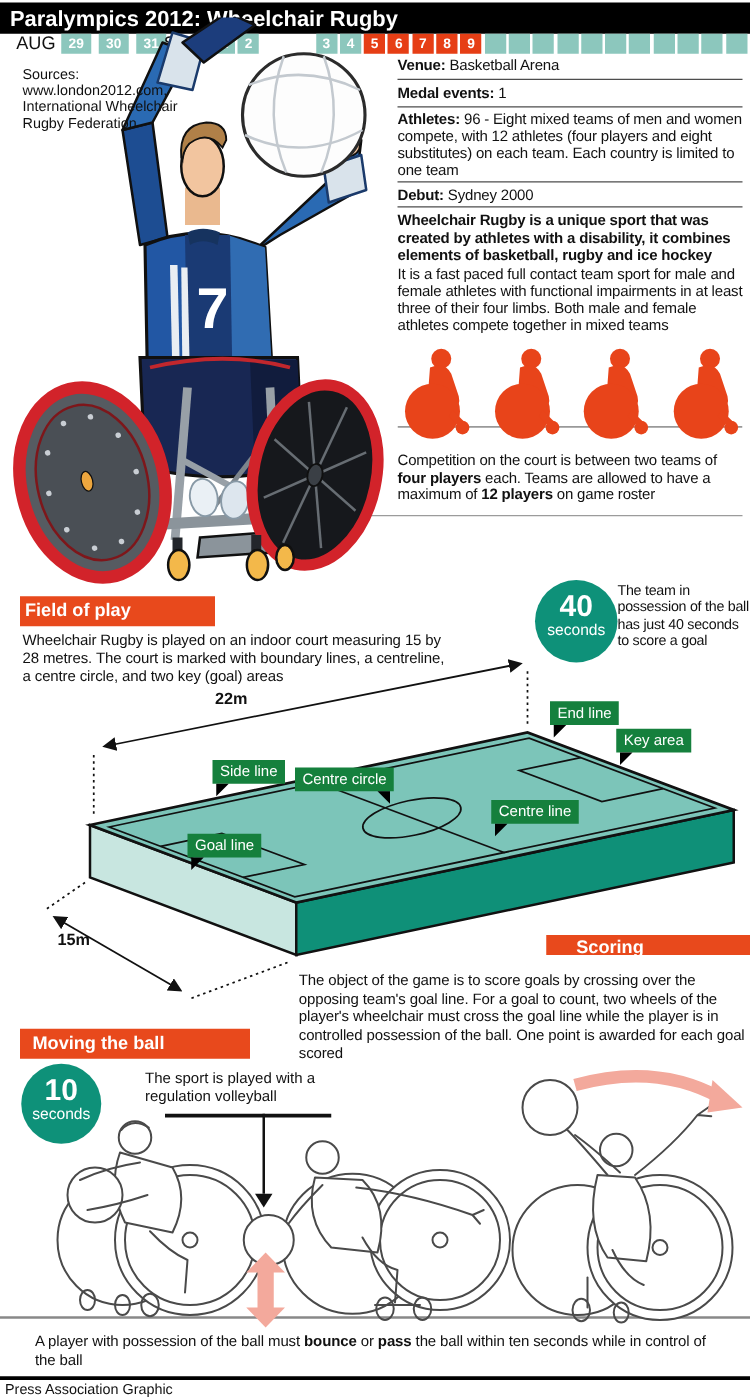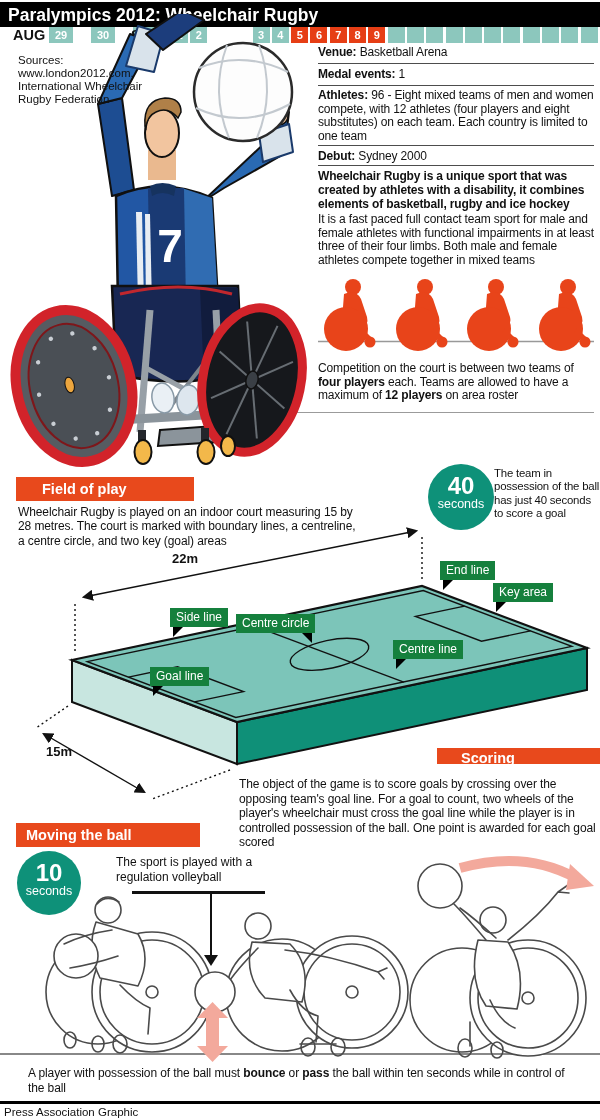--- a/index.html
+++ b/index.html
@@ -5,24 +5,24 @@
   html,body{margin:0;padding:0;background:#fff}
   .stage{position:relative;width:600px;height:1120px;background:#fff;overflow:hidden;
          font-family:"Liberation Sans","DejaVu Sans",sans-serif;color:#111}
   .abs{position:absolute}
 
   
   .titlebar{position:absolute;left:0;top:2px;width:600px;height:25px;background:#000}
   .titlebar h1{margin:0;padding:2px 0 0 8px;font-size:17.5px;line-height:22px;color:#fff;font-weight:bold}
 
   
-  .cal-month{position:absolute;top:27px;font-size:14.5px;font-weight:bold;line-height:17px}
+  .cal-month{position:absolute;top:27px;font-size:14.5px;font-weight:normal;line-height:17px}
   #aug-label{left:13px}#sep-label{left:131px}
   .cal-cells{position:absolute;top:27px;display:flex;gap:2.3px}
-  #aug-cells{left:49px;gap:18px}
+  #aug-cells{left:49px;gap:6px}
   #sep-cells{left:171px}
   .cal-cell{width:17px;height:16px;background:#8cc7bd;color:#fff;font-size:11px;font-weight:bold;
             text-align:center;line-height:16px;flex:0 0 auto}
   #aug-cells .cal-cell{width:24px}
   #sep-cells .cal-cell:nth-child(3){margin-left:43px}
   #sep-cells .cal-cell:nth-child(n+5):nth-child(-n+9){background:#e63e15}
 
   
   .sources{position:absolute;left:18px;top:54px;font-size:11.5px;line-height:13px;z-index:6}
 
@@ -38,21 +38,21 @@
   #row-para2{top:169px}
   .comp-para{position:absolute;left:318px;top:362px;width:276px;font-size:12px;line-height:13.5px;letter-spacing:-0.15px}
   .grey-line{position:absolute;background:#9b9b9b;height:1px}
   #line-413{left:280px;top:412px;width:314px}
 
   
   #icon-row{position:absolute;left:318px;top:278px}
 
   
   .sec-header{position:absolute;background:#e8491c;color:#fff;font-size:14.5px;font-weight:bold}
-  #fop-header{left:16px;top:477px;width:152px;height:24px;line-height:24px;padding-left:26px}
+  #fop-header{left:16px;top:477px;width:152px;height:24px;line-height:24px;padding-left:4px}
   #scoring-header{left:437px;top:748px;width:150px;height:16px;line-height:20px;padding-left:24px}
   #moving-header{left:16px;top:823px;width:174px;height:24px;line-height:24px;padding-left:10px}
 
   .body-para{position:absolute;font-size:12px;line-height:14.4px;letter-spacing:-0.1px}
   #fop-para{left:18px;top:505px;width:344px}
   #scoring-para{left:239px;top:777px;width:360px;line-height:14.6px}
   #caption-para{left:28px;top:1066px;width:540px;line-height:14.8px}
 
   
   .badge{position:absolute;background:#0e9179;border-radius:50%;color:#fff;text-align:center;z-index:2}
@@ -160,21 +160,21 @@
         <path d="M42,50 L53,61 L49,65 L39,55 Z"></path>
       </g>
     </defs>
     <line x1="0" y1="63.5" x2="276" y2="63.5" stroke="#999" stroke-width="1.5"></line>
     <use href="#wicon" x="2" y="0" fill="#e8441a"></use>
     <use href="#wicon" x="74" y="0" fill="#e8441a"></use>
     <use href="#wicon" x="145" y="0" fill="#e8441a"></use>
     <use href="#wicon" x="217" y="0" fill="#e8441a"></use>
   </svg>
 
-  <div class="comp-para"><span>Competition on the court is between two teams of </span><b>four players</b><span> each. Teams are allowed to have a maximum of </span><b>12 players</b><span> on area roster</span></div>
+  <div class="comp-para"><span>Competition on the court is between two teams of </span><b>four players</b><span> each. Teams are allowed to have a maximum of </span><b>12 players</b><span> on game roster</span></div>
 
   <div class="grey-line" id="line-413"></div>
 
   <svg class="abs" style="left:0;top:14px;z-index:5" width="310" height="454" viewBox="0 14 310 454">
 
     <path d="M112,196 L134,190 L122,98 L98,104 Z" fill="#1d4d92" stroke="#101010" stroke-width="2" stroke-linejoin="round"></path>
     <path d="M98,104 L122,98 L152,42 L130,34 Z" fill="#2a6ab3" stroke="#101010" stroke-width="2" stroke-linejoin="round"></path>
     <path d="M126,66 L154,72 L164,34 L138,26 Z" fill="#d9e3eb" stroke="#1a3a6b" stroke-width="2" stroke-linejoin="round"></path>
     <path d="M146,34 L182,10 L204,20 L163,50 Z" fill="#1c3d7c" stroke="#101010" stroke-width="2" stroke-linejoin="round"></path>
 

